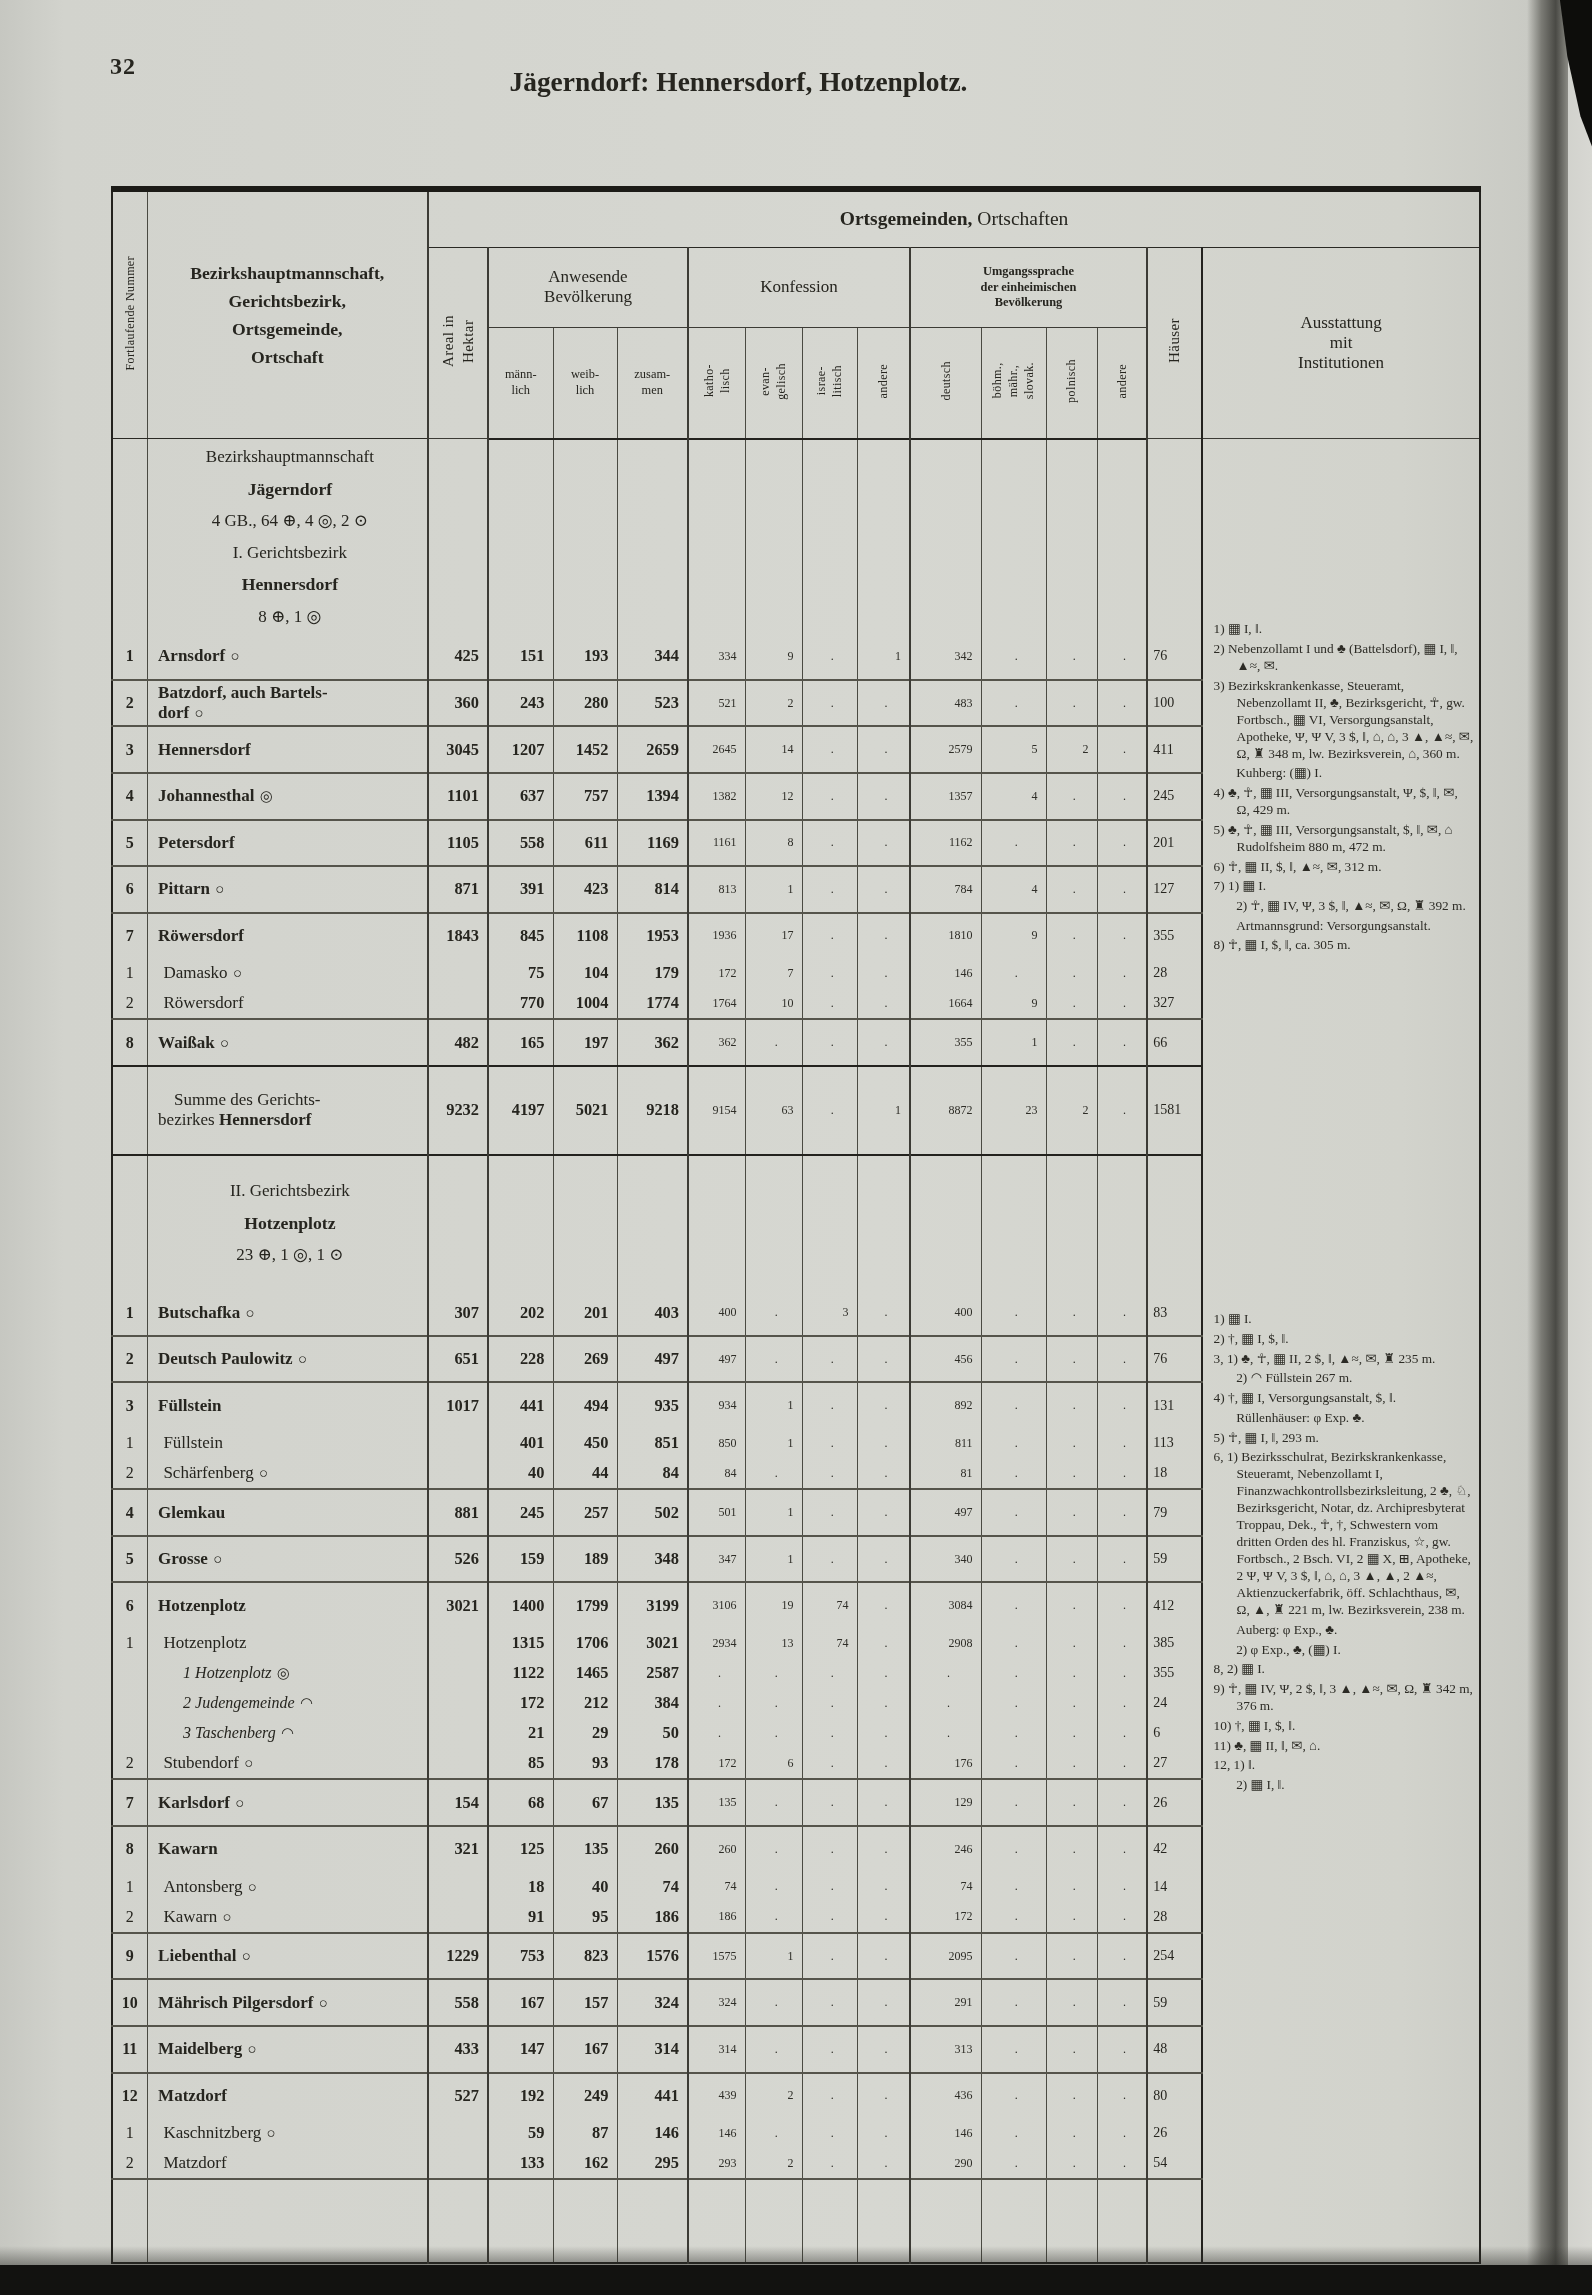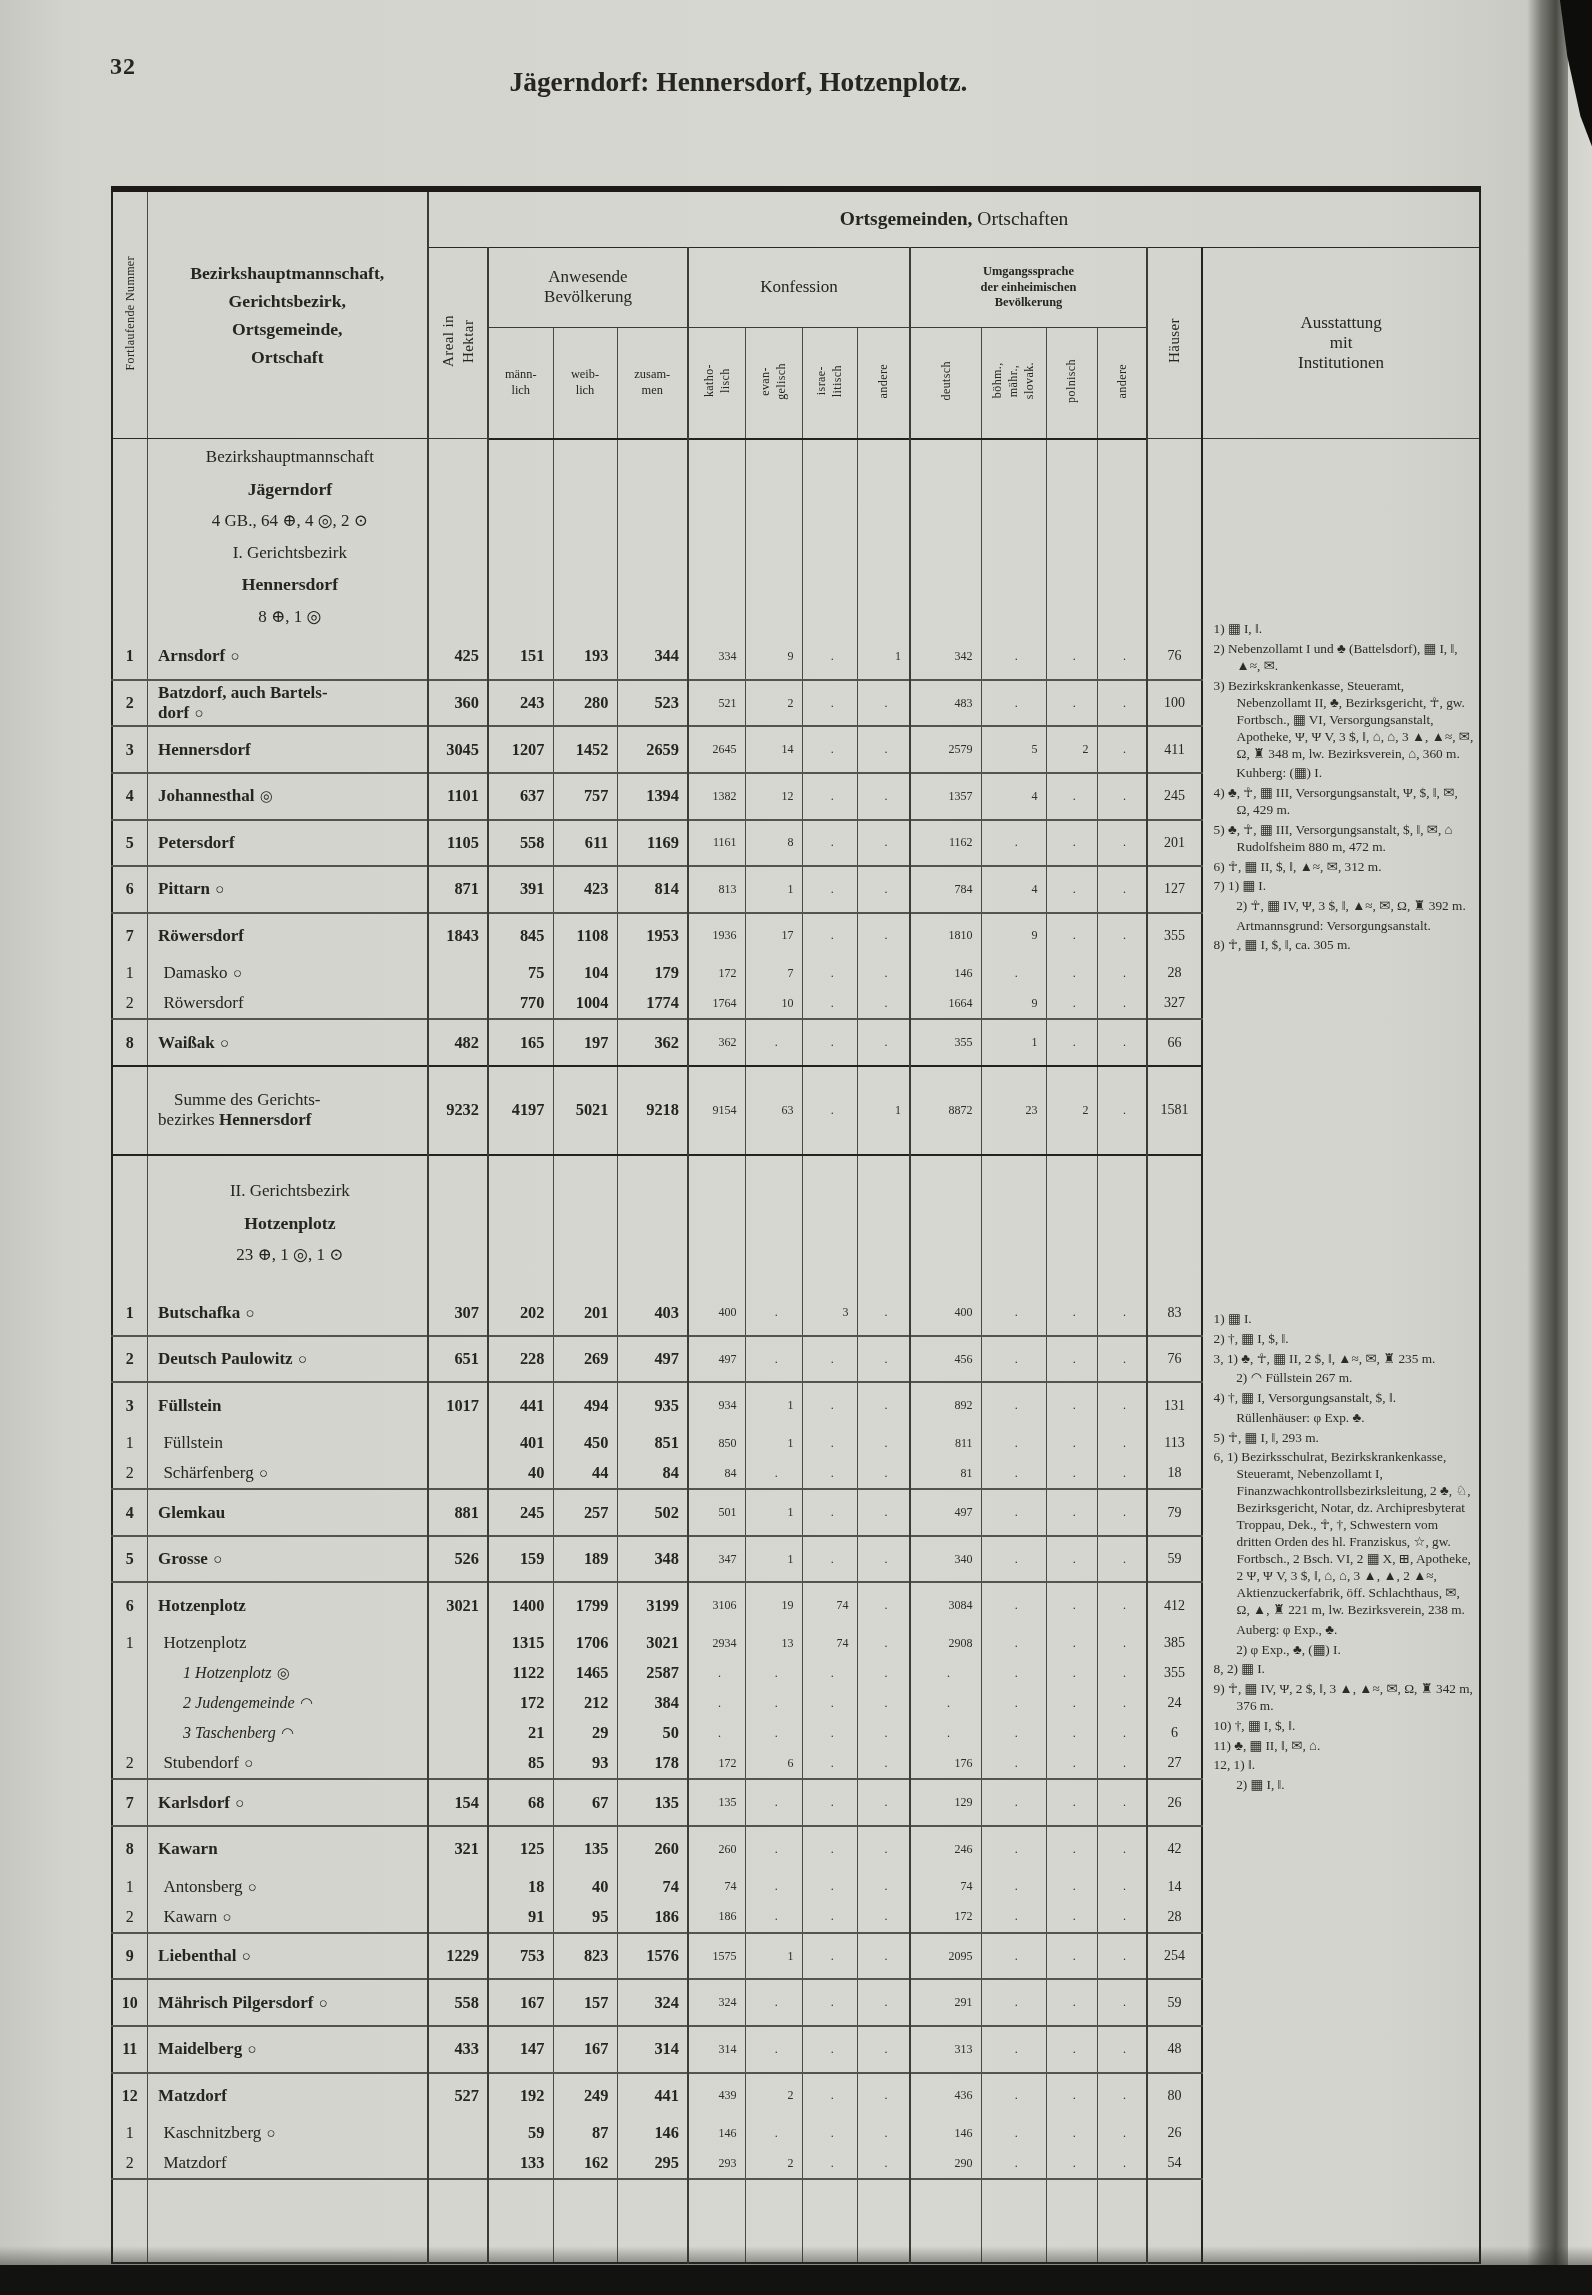--- a/index.html
+++ b/index.html
@@ -42,21 +42,21 @@
   
   td.c-num{font-size:16px;font-weight:700;text-align:center;vertical-align:middle;}
   td.c-num.subnum{font-weight:400;}
   td.c-name{font-size:17px;text-align:left;padding-left:10.6px;}
   .nm-main{font-weight:700;}
   .nm-sub{font-weight:400;padding-left:5.3px;}
   .nm-it{font-style:italic;padding-left:25px;font-size:16px;}
   .nm-sym{font-weight:400;font-size:15px;padding-left:5.3px;}
   td.c-n1{font-size:16.4px;font-weight:700;text-align:right;padding-right:8px;}
   td.c-n2{font-size:12px;text-align:right;padding-right:8px;color:#2e2d27;}
-  td.c-hs{font-size:14px;text-align:center;}
+  td.c-hs{font-size:14px;text-align:left;}
   td.dot{text-align:center;padding-right:0;font-weight:400;}
   td.c-notes{vertical-align:top;position:relative;padding:0;}
   .sh-line{ text-align:center;font-size:17px;line-height:1.85;}
   .sh-line.b{font-weight:700;font-size:17.7px;}
   .summe-name{font-size:17px;padding-left:16px;white-space:pre-line;}
   .summe-name .b{font-weight:700;}
   .noteblock{position:absolute;left:10.6px;right:5.3px;font-size:13.3px;line-height:1.28;color:#2c2b25;}
   .noteblock p{margin:0 0 2.7px 0;padding-left:23px;text-indent:-23px;}
   .noteblock p.ind{padding-left:35px;text-indent:-12.4px;}
   

